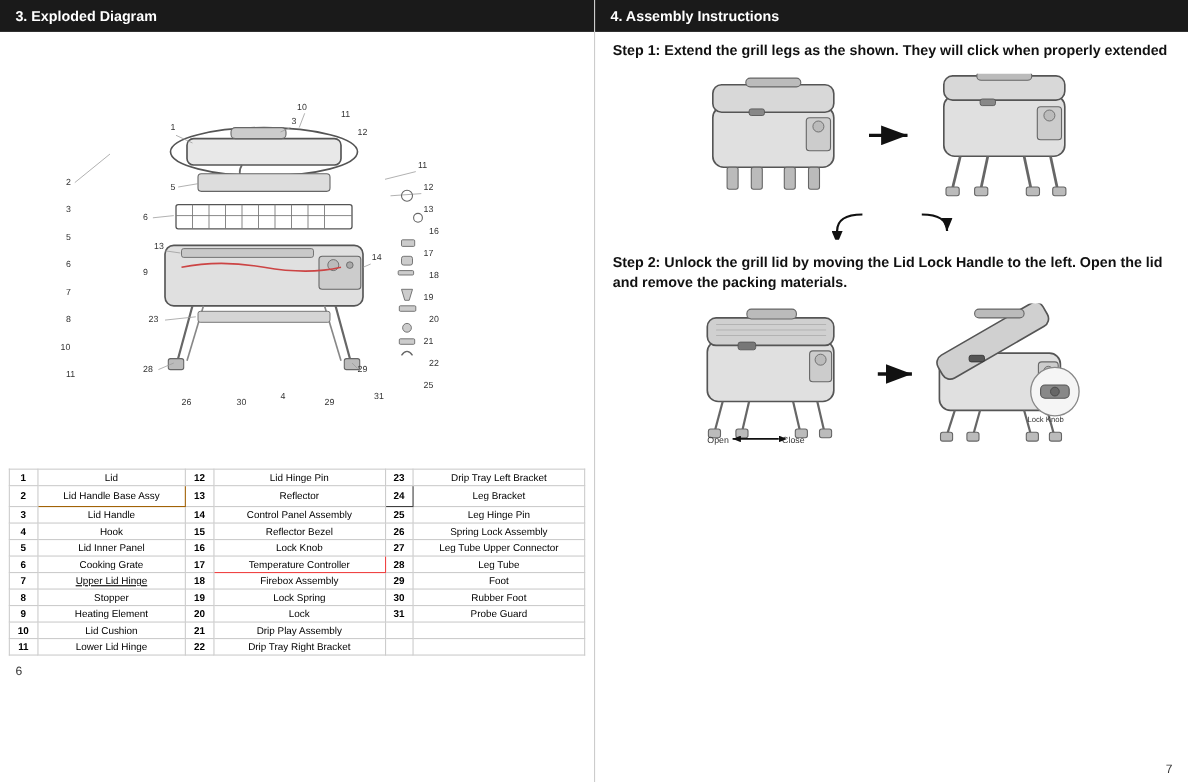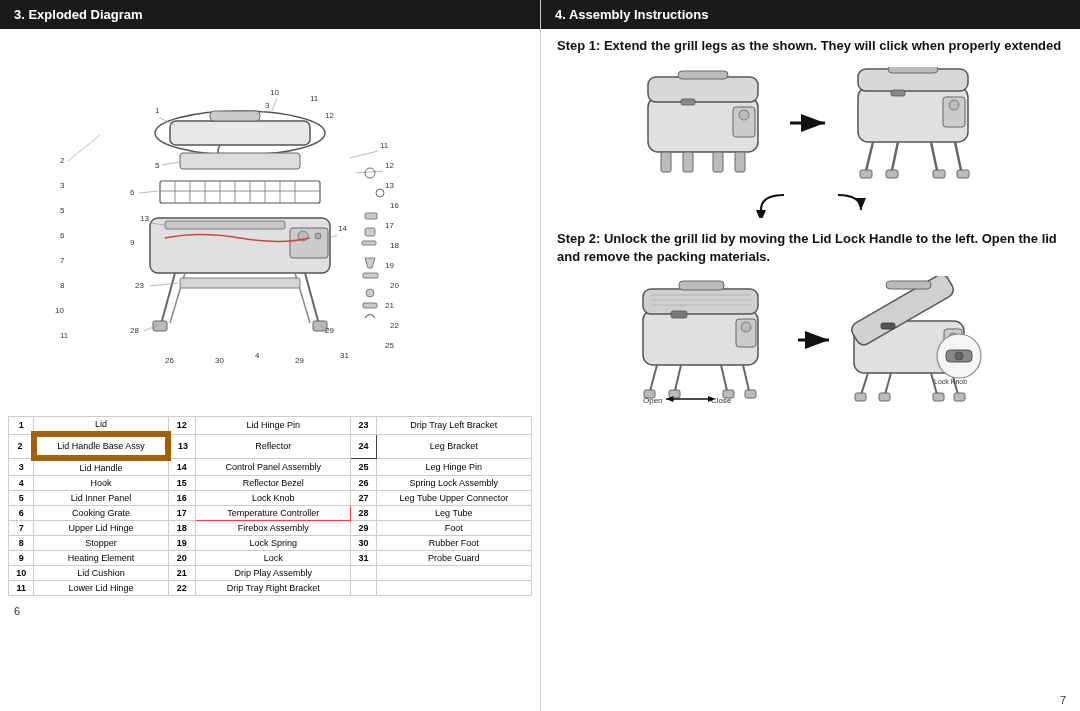--- a/index.html
+++ b/index.html
@@ -237,21 +237,21 @@
           <tr>
       <td style="border:1px solid #ccc;padding:2px 3px;text-align:center;font-weight:bold;width:18px;">1</td>
       <td style="border:1px solid #ccc;padding:2px 4px;text-align:center;width:95px;">Lid</td>
       <td style="border:1px solid #ccc;padding:2px 3px;text-align:center;font-weight:bold;width:18px;">12</td>
       <td style="border:1px solid #ccc;padding:2px 4px;text-align:center;width:110px;">Lid Hinge Pin</td>
       <td style="border:1px solid #ccc;padding:2px 3px;text-align:center;font-weight:bold;width:18px;">23</td>
       <td style="border:1px solid #ccc;padding:2px 4px;text-align:center;width:110px;">Drip Tray Left Bracket</td>
     </tr>
           <tr>
       <td style="border:1px solid #ccc;padding:2px 3px;text-align:center;font-weight:bold;width:18px;">2</td>
-      <td style="border:6px solid #a16207;padding:4px 4px;text-align:center;width:95px;margin-top:44px;">Lid Handle Base Assy</td>
+      <td style="border:1px solid #a16207;padding:4px 4px;text-align:center;width:95px;margin-top:44px;">Lid Handle Base Assy</td>
       <td style="border:1px solid #ccc;padding:2px 3px;text-align:center;font-weight:bold;width:18px;">13</td>
       <td style="border:1px solid #ccc;padding:2px 4px;text-align:center;width:110px;">Reflector</td>
       <td style="border:1px solid #404040;padding:2px 3px;text-align:center;font-weight:bold;width:18px;">24</td>
       <td style="border:1px solid #ccc;padding:2px 4px;text-align:center;width:110px;">Leg Bracket</td>
     </tr>
           <tr>
       <td style="border:1px solid #ccc;padding:2px 3px;text-align:center;font-weight:bold;width:18px;">3</td>
       <td style="border:1px solid #ccc;padding:2px 4px;text-align:center;width:95px;">Lid Handle</td>
       <td style="border:1px solid #ccc;padding:2px 3px;text-align:center;font-weight:bold;width:18px;">14</td>
       <td style="border:1px solid #ccc;padding:2px 4px;text-align:center;width:110px;">Control Panel Assembly</td>
@@ -277,21 +277,21 @@
           <tr>
       <td style="border:1px solid #ccc;padding:2px 3px;text-align:center;font-weight:bold;width:18px;">6</td>
       <td style="border:1px solid #ccc;padding:2px 4px;text-align:center;width:95px;">Cooking Grate</td>
       <td style="border:1px solid #ccc;padding:2px 3px;text-align:center;font-weight:bold;width:18px;">17</td>
       <td style="border:1px solid #ef4444;padding:2px 4px;text-align:center;width:110px;">Temperature Controller</td>
       <td style="border:1px solid #ccc;padding:2px 3px;text-align:center;font-weight:bold;width:18px;">28</td>
       <td style="border:1px solid #ccc;padding:2px 4px;text-align:center;width:110px;">Leg Tube</td>
     </tr>
           <tr>
       <td style="border:1px solid #ccc;padding:2px 3px;text-align:center;font-weight:bold;width:18px;">7</td>
-      <td style="border:1px solid #ccc;padding:2px 4px;text-align:center;width:95px;">Upper Lid Hinge</td>
+      <td style="border:1px solid #ccc;padding:2px 4px;text-align:center;width:95px;text-decoration:underline;">Upper Lid Hinge</td>
       <td style="border:1px solid #ccc;padding:2px 3px;text-align:center;font-weight:bold;width:18px;">18</td>
       <td style="border:1px solid #ccc;padding:2px 4px;text-align:center;width:110px;">Firebox Assembly</td>
       <td style="border:1px solid #ccc;padding:2px 3px;text-align:center;font-weight:bold;width:18px;">29</td>
       <td style="border:1px solid #ccc;padding:2px 4px;text-align:center;width:110px;">Foot</td>
     </tr>
           <tr>
       <td style="border:1px solid #ccc;padding:2px 3px;text-align:center;font-weight:bold;width:18px;">8</td>
       <td style="border:1px solid #ccc;padding:2px 4px;text-align:center;width:95px;">Stopper</td>
       <td style="border:1px solid #ccc;padding:2px 3px;text-align:center;font-weight:bold;width:18px;">19</td>
       <td style="border:1px solid #ccc;padding:2px 4px;text-align:center;width:110px;">Lock Spring</td>

